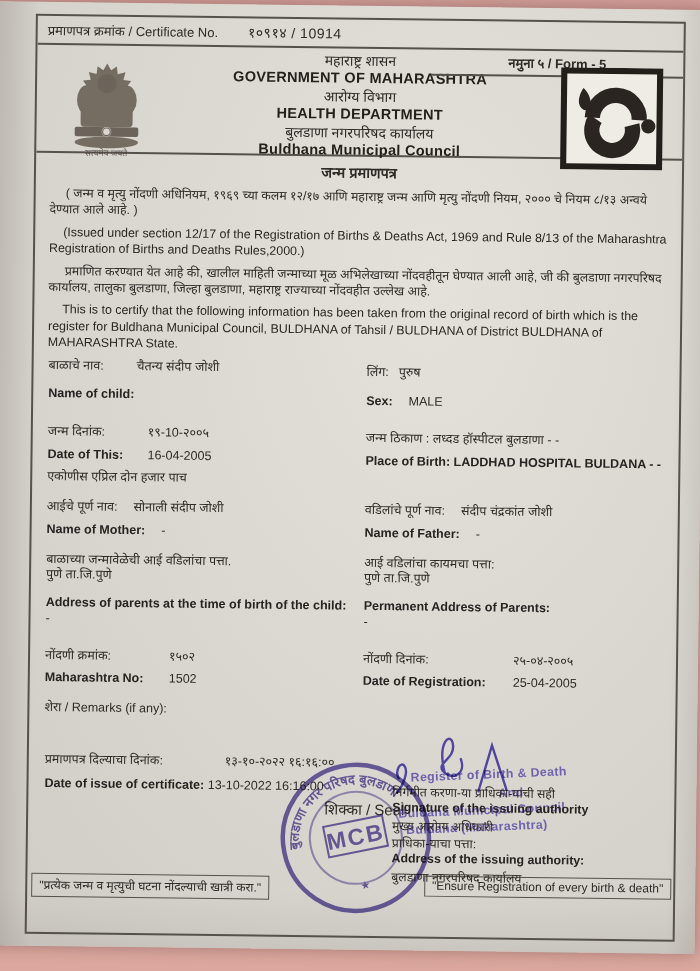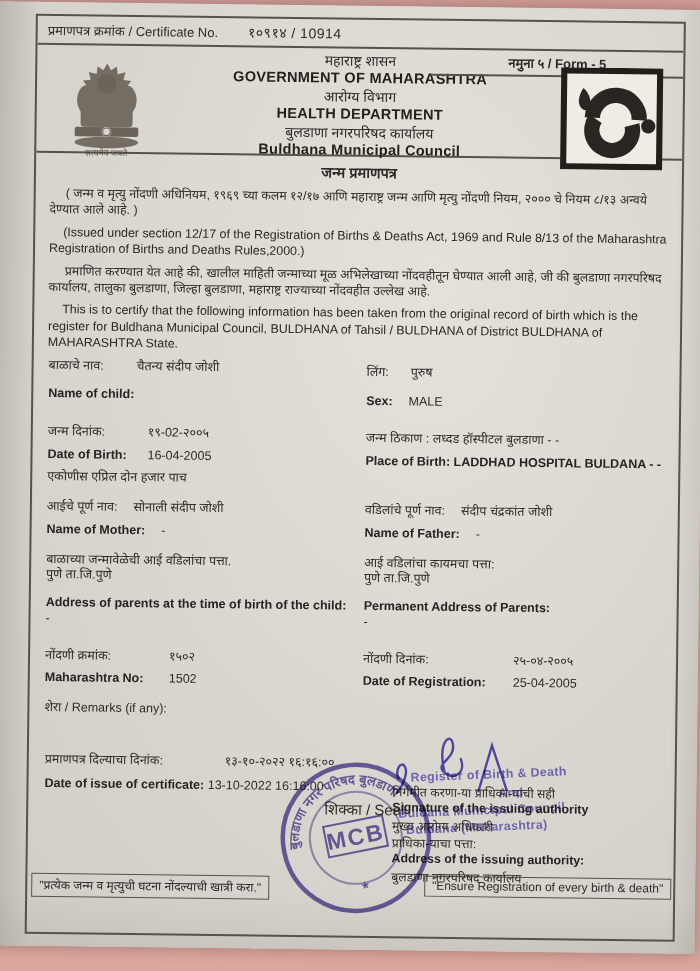--- a/index.html
+++ b/index.html
@@ -39,21 +39,21 @@
   .paras p{margin:6px 0 2px;font-size:12.4px;line-height:1.32;text-indent:16px;}
   .paras p.en{text-indent:14px;color:#2a2723;}
   .frow{display:grid;grid-template-columns:318px 1fr;padding-left:15px;font-size:12.5px;}
   .fl{line-height:1.25;}
   .el{font-weight:bold;color:#262320;}
   .val{color:#2e2b27;}
   .g12{margin-top:12px;} .g8{margin-top:8px;} .g6{margin-top:6px;}
   .mt8{margin-top:8px;} .mt14{margin-top:14px;} .mt18{margin-top:18px;} .mt22{margin-top:22px;}
   .lw90{display:inline-block;min-width:88px;} .lw100{display:inline-block;min-width:100px;}
   .lw110{display:inline-block;min-width:108px;} .lw150{display:inline-block;min-width:150px;}
-  .sp16{margin-left:16px;} .sp22{margin-left:22px;font-family:Liberation Mono, monospace;} .sp30{margin-left:30px;}
+  .sp16{margin-left:16px;} .sp22{margin-left:10px;font-family:Liberation Mono, monospace;} .sp30{margin-left:30px;}
   .remarks{padding-left:15px;font-size:12.5px;margin-top:12px;}
   .issue{position:absolute;left:16px;top:736px;font-size:12.5px;}
   .seal-label{position:absolute;left:296px;top:779px;font-size:15px;z-index:1;}
   .seal{position:absolute;left:248px;top:738px;width:160px;height:160px;z-index:3;
     transform:rotate(-12deg);opacity:.85;mix-blend-mode:multiply;}
   .sig{position:absolute;left:358px;top:700px;width:288px;height:180px;font-size:12.3px;z-index:2;}
   .sig .printed{position:absolute;left:6px;white-space:nowrap;}
   .stamp{position:absolute;white-space:nowrap;color:#5a4da6;font-weight:bold;
     transform:rotate(-3deg);opacity:.85;mix-blend-mode:multiply;letter-spacing:.4px;}
   .sigsvg{position:absolute;left:4px;top:8px;width:150px;height:72px;z-index:4;
@@ -123,22 +123,22 @@
         <div class="fl el g12">Name of child:</div>
       </div>
       <div>
         <div class="fl" style="margin-top:3px;"><span>लिंग:</span><span class="val sp22">पुरुष</span></div>
         <div class="fl g12"><span class="el">Sex:</span><span class="val sp16">MALE</span></div>
       </div>
     </div>
 
     <div class="frow mt18">
       <div>
-        <div class="fl"><span class="lw100">जन्म दिनांक:</span><span class="val">१९-02-२००५</span></div>
-        <div class="fl g8"><span class="el lw100">Date of Birth:</span><span class="val">16-04-2005</span></div>
+        <div class="fl"><span class="lw100">जन्म दिनांक:</span><span class="val">१९-10-२००५</span></div>
+        <div class="fl g8"><span class="el lw100">Date of This:</span><span class="val">16-04-2005</span></div>
         <div class="fl g6">एकोणीस एप्रिल दोन हजार पाच</div>
       </div>
       <div>
         <div class="fl" style="margin-top:3px;">जन्म ठिकाण : लध्दड हॉस्पीटल बुलडाणा - -</div>
         <div class="fl el g8">Place of Birth: LADDHAD HOSPITAL BULDANA - -</div>
       </div>
     </div>
 
     <div class="frow mt14">
       <div>

